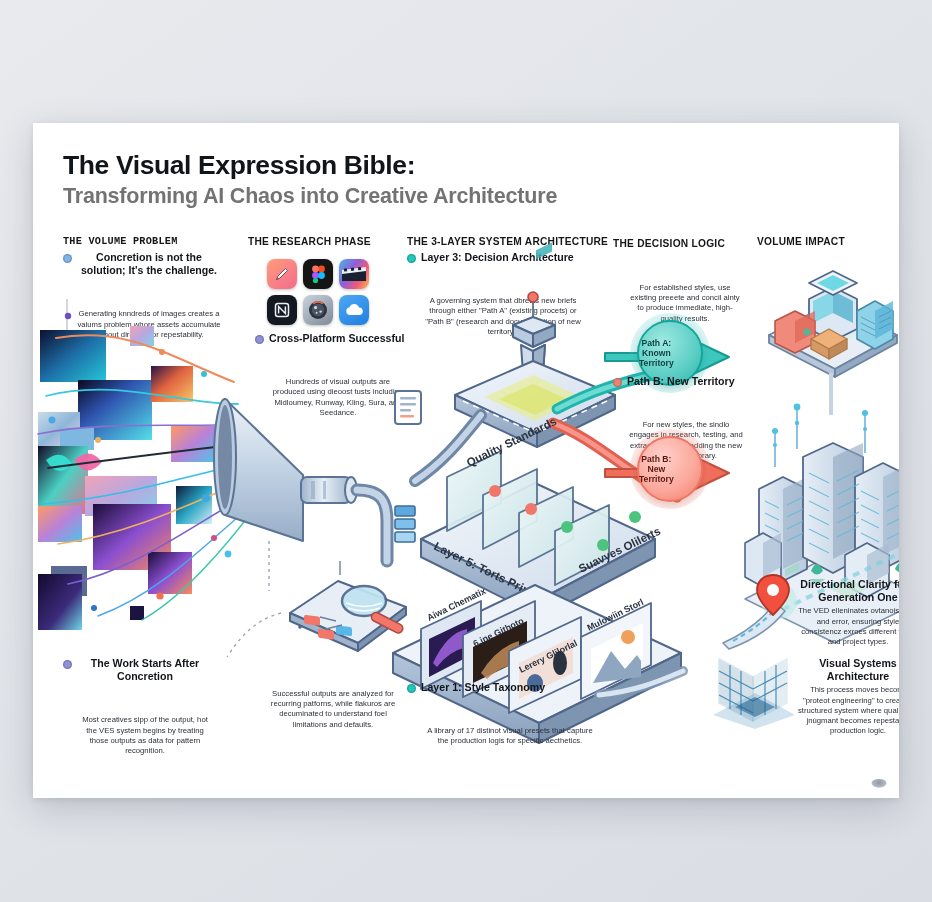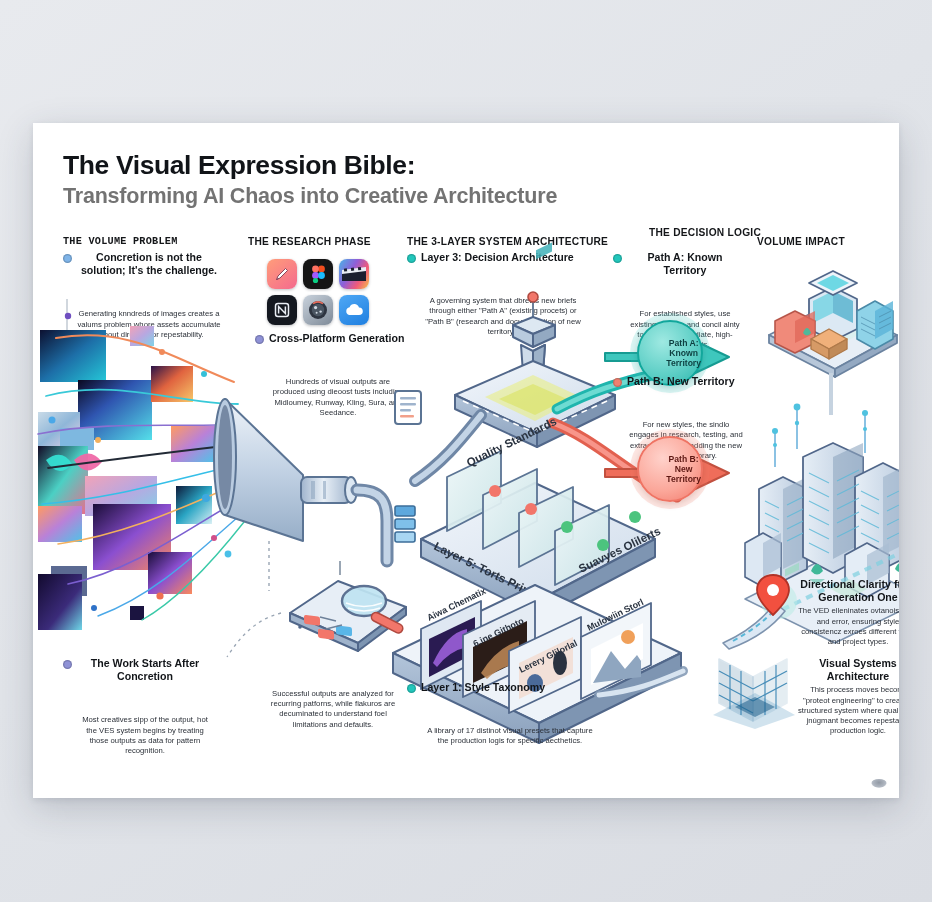--- a/index.html
+++ b/index.html
@@ -49,21 +49,21 @@
        box-shadow:0 1px 3px rgba(20,25,35,.28);display:flex;align-items:center;justify-content:center;}
 
   
   .collage{position:absolute;left:5px;top:185px;width:235px;height:320px;}
 
   
   .pyr{position:absolute;}
 
   
   .pathcircle{position:absolute;border-radius:50%;display:flex;align-items:center;
-    justify-content:flex-end;text-align:center;font-weight:bold;line-height:1.18;}
+    justify-content:flex-start;text-align:center;font-weight:bold;line-height:1.18;}
   .pa{width:62px;height:62px;font-size:8.6px;color:#0d3f40;
       background:radial-gradient(circle at 38% 32%,#9fe9e2 0%,#5ecfc6 58%,#2bb6ac 100%);
       border:2px solid #12a79c;box-shadow:0 0 0 7px rgba(64,206,194,.20),0 2px 7px rgba(0,60,60,.22);}
   .pb{width:62px;height:62px;font-size:8.6px;color:#5d1712;
       background:radial-gradient(circle at 38% 32%,#ffd2cb 0%,#fba79a 58%,#f2796a 100%);
       border:2px solid #ef7464;box-shadow:0 0 0 7px rgba(245,130,110,.20),0 2px 7px rgba(80,20,10,.20);}
 
   svg{display:block;overflow:visible;}
 </style>
 </head>
@@ -73,21 +73,21 @@
 <div class="poster">
 
   <div class="title-wrap">
     <div class="title1">The Visual Expression Bible:</div>
     <div class="title2">Transforming AI Chaos into Creative Architecture</div>
   </div>
 
   <div class="colhead" style="left:30px;  top:113px;font-family:Liberation Mono, monospace;">THE VOLUME PROBLEM</div>
   <div class="colhead" style="left:215px; top:113px;">THE RESEARCH PHASE</div>
   <div class="colhead" style="left:374px; top:113px;">THE 3-LAYER SYSTEM ARCHITECTURE</div>
-  <div class="colhead" style="left:580px; top:104px;margin-left:36px;">THE DECISION LOGIC</div>
+  <div class="colhead" style="left:580px; top:115px;">THE DECISION LOGIC</div>
   <div class="colhead" style="left:724px; top:113px;">VOLUME IMPACT</div>
 
   <div class="tblock" style="left:30px;top:128px;width:158px;">
     <div class="tb-head">
       <span class="bullet" style="background:#7fb4e8"></span>
       <span class="tb-title">Concretion is not the solution; It's the challenge.</span>
     </div>
     <div class="tb-body ind">Generating knndreds of images creates a valums problem whore assets accumulate without direction or repestability.</div>
   </div>
 
@@ -276,21 +276,21 @@
     <div class="app" style="background:linear-gradient(150deg,#4fa8f5,#1f7fe0);">
       <svg width="22" height="16" viewBox="0 0 22 16">
             <path d="M6.2 13 A4 4 0 0 1 6.6 5.2 A5 5 0 0 1 16 5.4 A3.8 3.8 0 0 1 16 13 Z" fill="#ffffff"></path>
           </svg>
     </div>
   </div>
 
   <div class="tblock" style="left:222px;top:209px;width:152px;">
     <div class="tb-head">
       <span class="bullet" style="background:#8f92d6"></span>
-      <span class="tb-title">Cross-Platform Generation</span>
+      <span class="tb-title">Cross-Platform Successful</span>
     </div>
     <div class="tb-body ind">Hundreds of visual outputs are produced using dieoost tusts including Midloumey, Runway, Kling, Sura, and Seedance.</div>
   </div>
 
   <svg class="pyr" style="left:245px;top:438px;" width="140" height="96" viewBox="0 0 140 96">
     <path d="M62 0 L62 14" stroke="#9aa6b4" stroke-width="2"></path>
     <g>
       <path d="M12 52 L60 20 L128 46 L80 82 Z" fill="#dfe9f3" stroke="#4f6party"></path>
       <path d="M12 52 L60 20 L128 46 L80 82 Z" fill="#e7eef6" stroke="#51678a" stroke-width="2" stroke-linejoin="round"></path>
       <path d="M12 52 L12 60 L80 90 L80 82 Z" fill="#9fb3cb" stroke="#51678a" stroke-width="2" stroke-linejoin="round"></path>
@@ -438,24 +438,20 @@
 
   <div class="tblock" style="left:374px;top:558px;width:192px;">
     <div class="tb-head">
       <span class="bullet" style="background:#22c6bb"></span>
       <span class="tb-title">Layer 1: Style Taxonomy</span>
     </div>
     <div class="tb-body ind">A library of 17 distinot visual presets that capture the production logis for specific aecthetics.</div>
   </div>
 
   <div class="tblock" style="left:580px;top:128px;width:130px;">
-    <div class="tb-head">
-      <span class="bullet" style="background:#22c6bb"></span>
-      <span class="tb-title">Path A: Known Territory</span>
-    </div>
     <div class="tb-body ind">For established styles, use existing preeete and concil alnty to produce immediate, high-quality results.</div>
   </div>
 
   <svg class="pyr" style="left:572px;top:196px;" width="160" height="68" viewBox="0 0 160 68">
     <path d="M0 34 L86 34 L86 20 L124 38 L86 56 L86 42 L0 42 Z" fill="#3ec7bd" stroke="#169b92" stroke-width="2" stroke-linejoin="round"></path>
   </svg>
   <div class="pathcircle pa" style="left:604px;top:197px;">
     <div>
       <div>Path A:</div>
       <div>Known</div>

